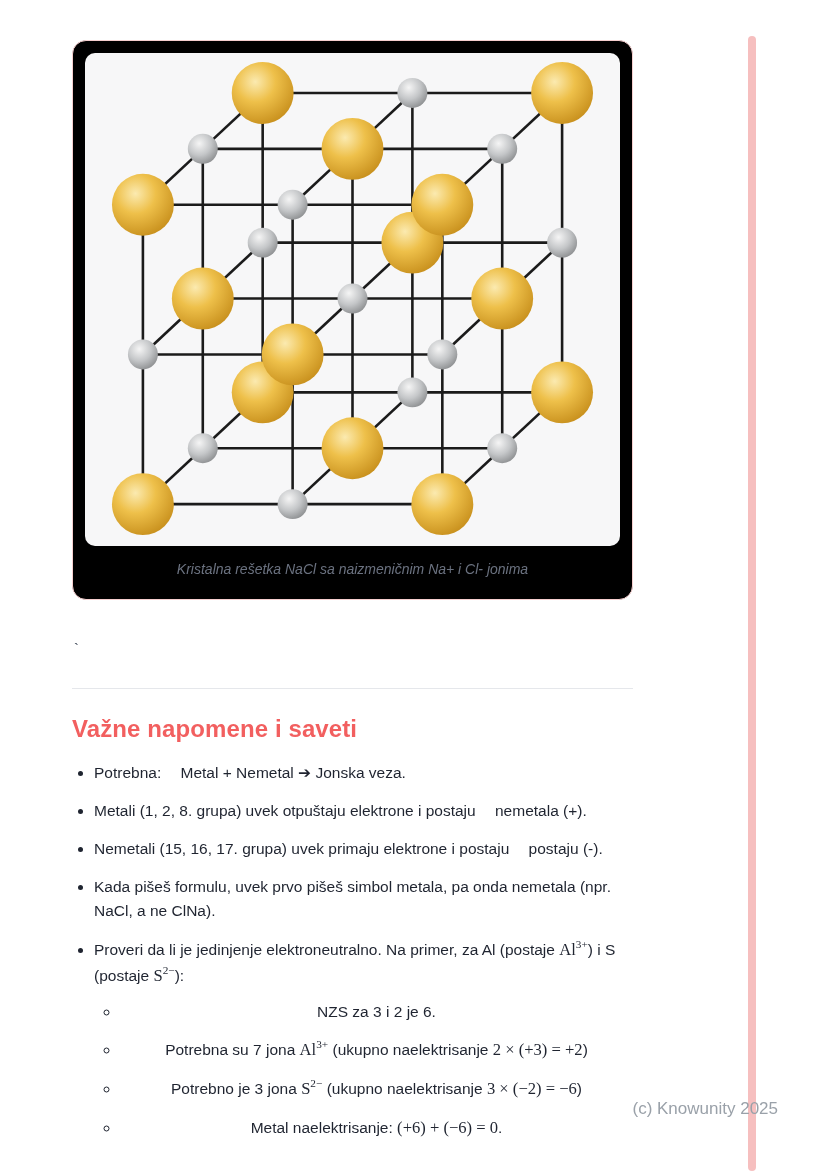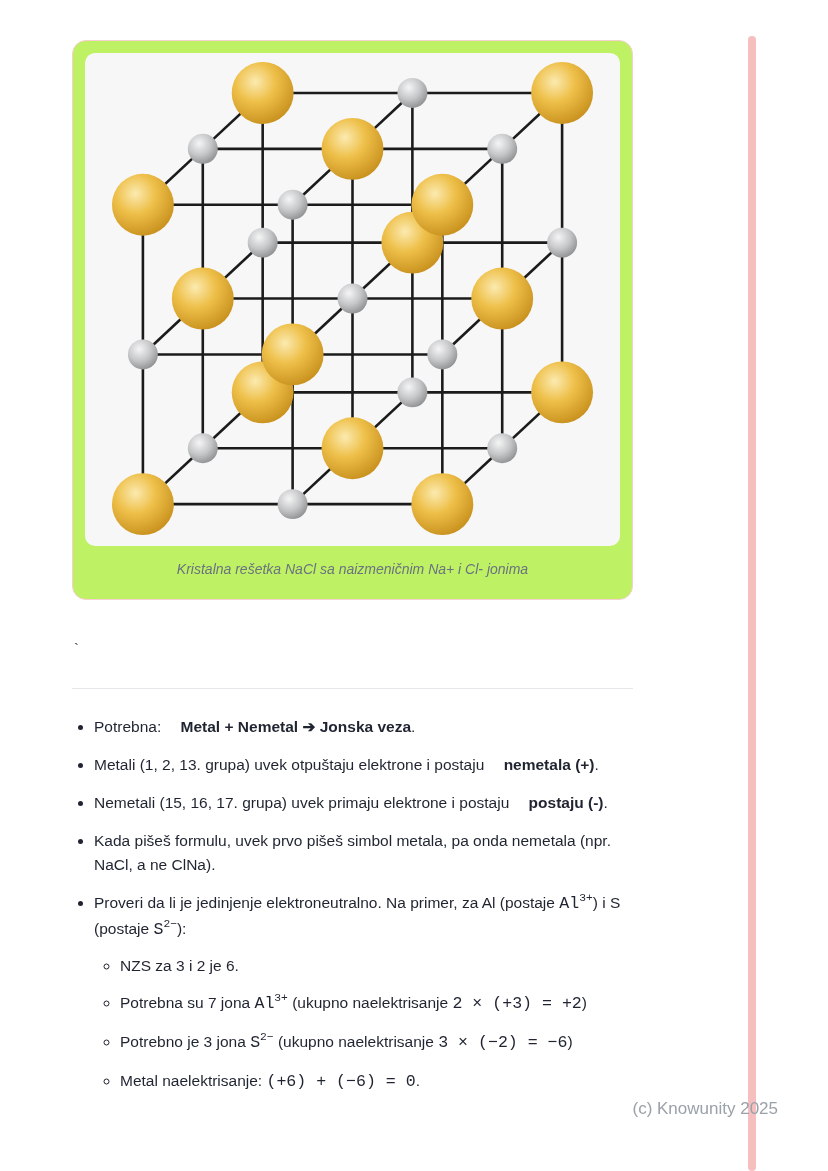--- a/index.html
+++ b/index.html
@@ -12,21 +12,21 @@
   *{box-sizing:border-box;}
   html,body{margin:0;padding:0;}
   body{
     width:828px;height:1171px;position:relative;overflow:hidden;
     background:#ffffff;color:var(--text);
     font-family:"Liberation Sans",sans-serif;
   }
   .page{position:absolute;left:72px;top:40px;width:561px;}
   .figure-card{
     border:1px solid var(--card-border);
-    border-radius:14px;background:#bef264;
+    border-radius:14px;background:#000000;
     padding:12px 12px 6px;
   }
   .figure-image{
     background:#f7f7f8;border-radius:10px;padding:8px;
   }
   .figure-image svg{display:block;width:100%;height:auto;}
   .figure-caption{
     text-align:center;font-style:italic;color:var(--caption);
     font-size:14px;padding:14px 6px 14px;line-height:1.35;
   }
@@ -34,24 +34,24 @@
   .divider{border:none;border-top:1px solid #e5e7eb;margin:30px 0 26px;}
   .heading{
     margin:0 0 18px;font-size:24px;font-weight:700;color:var(--accent);
     letter-spacing:.1px;
   }
   ul.notes-list{margin:0;padding:0 0 0 22px;list-style:disc;}
   .notes-list>li{
     margin-bottom:14px;font-size:15.5px;line-height:1.55;color:var(--text);
   }
   ul.sub-list{margin:12px 0 0;padding:0 0 0 26px;list-style:circle;}
-  .sub-list>li{margin-bottom:13px;}
-  strong{font-weight:700;padding-left:15px;}
+  .sub-list>li{margin-bottom:13px;text-align:center;}
+  strong{font-weight:400;padding-left:15px;}
   sup{font-size:.68em;line-height:0;}
-  .chem,.math{font-family:Liberation Mono, monospace;font-size:1.07em;}
+  .chem,.math{font-family:Liberation Serif, serif;font-size:1.07em;}
   .side-bar{
     position:absolute;right:72px;top:36px;height:1135px;width:8px;
     background:var(--sidebar);border-radius:4px;z-index:1;
   }
   .footer{
     position:absolute;right:50px;bottom:52px;z-index:2;
     font-size:17px;color:#9aa1a9;
   }
 </style>
 </head>
@@ -161,25 +161,26 @@
           </g>
       </svg>
     </div>
     <div class="figure-caption">Kristalna rešetka NaCl sa naizmeničnim Na+ i Cl- jonima</div>
   </div>
 
   <div class="stray">`</div>
 
   <hr class="divider">
 
+  <h2 class="heading">Važne napomene i saveti</h2>
 
   <ul class="notes-list">
     <li><span>Potrebna: </span><strong>Metal + Nemetal ➔ Jonska veza</strong><span>.</span></li>
 
-    <li><span>Metali (1, 2, 13. grupa) uvek otpuštaju elektrone i postaju </span><strong>nemetala (+)</strong><span>.</span></li>
+    <li><span>Metali (1, 2, 8. grupa) uvek otpuštaju elektrone i postaju </span><strong>nemetala (+)</strong><span>.</span></li>
 
     <li><span>Nemetali (15, 16, 17. grupa) uvek primaju elektrone i postaju </span><strong>postaju (-)</strong><span>.</span></li>
 
     <li><span>Kada pišeš formulu, uvek prvo pišeš simbol metala, pa onda nemetala (npr. NaCl, a ne ClNa).</span></li>
 
     <li>
       <span>Proveri da li je jedinjenje elektroneutralno. Na primer, za Al (postaje </span><span class="chem"><span>Al</span><sup>3+</sup></span><span>) i S (postaje </span><span class="chem"><span>S</span><sup>2−</sup></span><span>):</span>
 
       <ul class="sub-list">
         <li><span>NZS za 3 i 2 je 6.</span></li>

